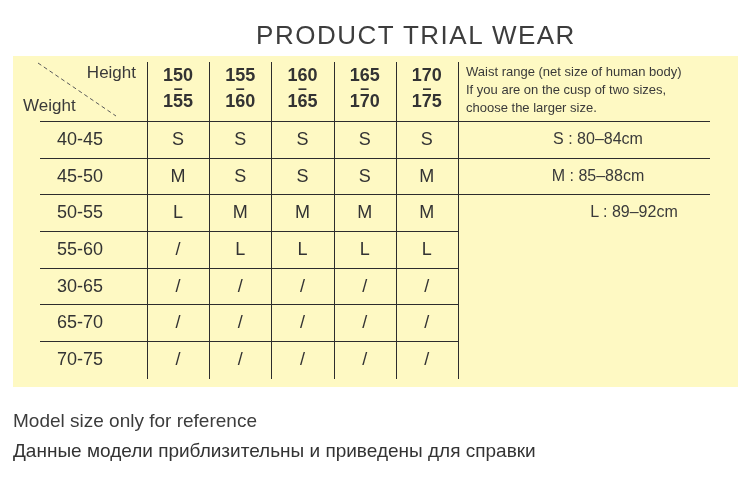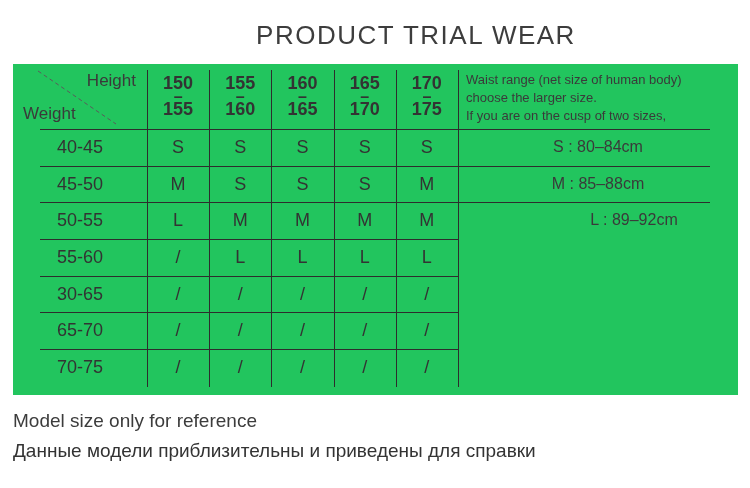--- a/index.html
+++ b/index.html
@@ -7,22 +7,22 @@
     width:750px;height:488px;background:#ffffff;
     font-family:"Liberation Sans","DejaVu Sans",sans-serif;
     color:#333333;position:relative;overflow:hidden;
   }
   .page-title{
     position:absolute;top:20px;left:0;width:750px;
     text-align:center;font-size:26px;letter-spacing:1.5px;
     color:#3d3d3d;font-weight:400;padding-left:41px;
   }
   .panel{
-    position:absolute;left:13px;top:64px;width:725px;height:331px;
-    background:#22c55e;
+    position:absolute;left:13px;top:56px;width:725px;height:331px;
+    background:#fef9c3;
   }
   
   .main-table{
     position:absolute;left:0;top:0;width:445px;height:322px;
     display:grid;
     grid-template-columns:134px repeat(5,62.2px);
     grid-template-rows:65px repeat(7,36.7px);
   }
   .cell{
     display:flex;align-items:center;justify-content:center;
@@ -159,22 +159,22 @@
 
   <div class="vline" style="left:134px;"></div>
   <div class="vline" style="left:196.2px;"></div>
   <div class="vline" style="left:258.4px;"></div>
   <div class="vline" style="left:320.6px;"></div>
   <div class="vline" style="left:382.8px;"></div>
   <div class="vline" style="left:445px;"></div>
 
   <div class="waist-note">
     <div>Waist range (net size of human body)</div>
+    <div>If you are on the cusp of two sizes,</div>
     <div>choose the larger size.</div>
-    <div>If you are on the cusp of two sizes,</div>
   </div>
   <div class="size-range s">S : 80–84cm</div>
   <div class="size-range m">M : 85–88cm</div>
   <div class="size-range l">L : 89–92cm</div>
 
 </div>
 
 <div class="footer-en">Model size only for reference</div>
 <div class="footer-ru">Данные модели приблизительны и приведены для справки</div>
 

